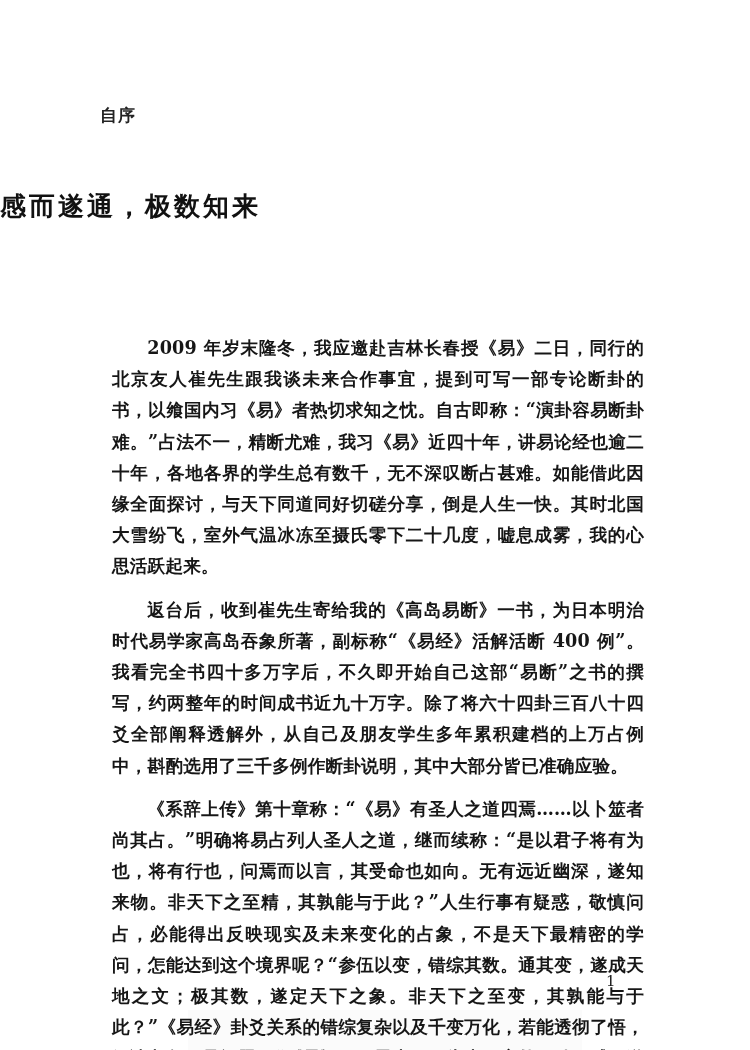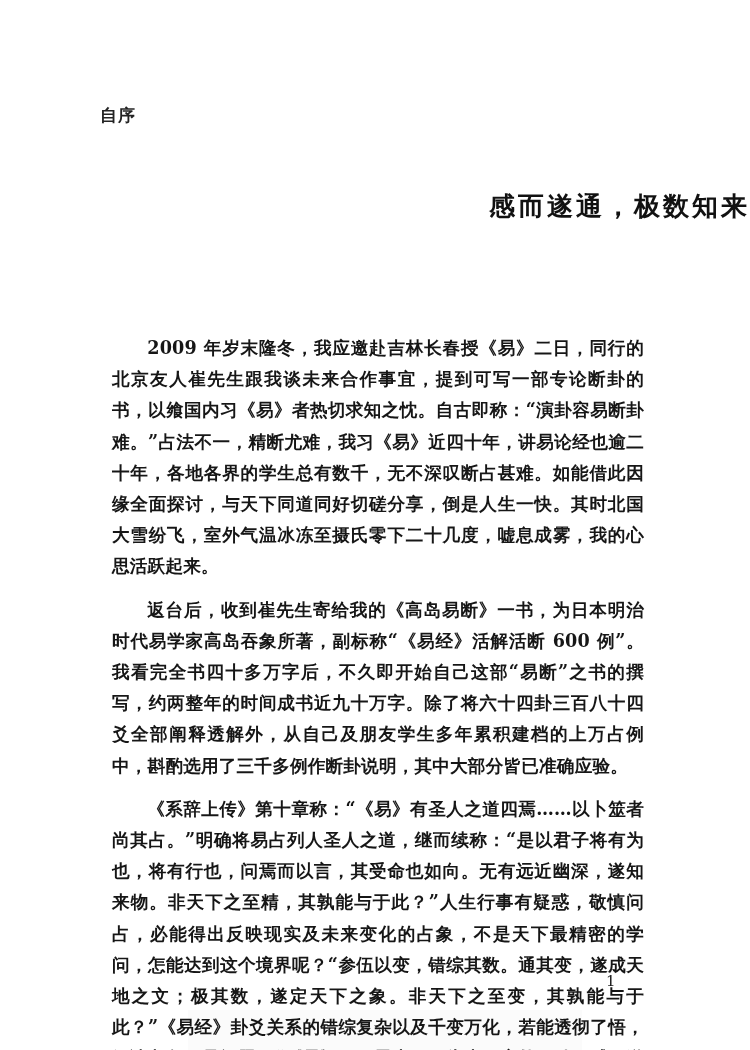--- a/index.html
+++ b/index.html
@@ -47,21 +47,21 @@
     letter-spacing: 1px;
     color: #232323;
   }
 
   
   .article-title {
     position: absolute;
     left: 0;
     top: 172px;
     width: 750px;
-    text-align: right;
+    text-align: left;
     font-family: "DejaVu Serif", "Liberation Serif", serif;
     font-weight: 700;
     font-size: 26px;
     letter-spacing: 3px;
     color: #111111;
   }
 
   
   .body-column {
     position: absolute;
@@ -101,19 +101,19 @@
 <div class="page-sheet">
 
   <div class="scan-bottom-band"></div>
 
   <div class="running-head">自序</div>
 
   <h1 class="article-title">感而遂通，极数知来</h1>
 
   <div class="body-column">
     <p class="body-para">2009 年岁末隆冬，我应邀赴吉林长春授《易》二日，同行的北京友人崔先生跟我谈未来合作事宜，提到可写一部专论断卦的书，以飨国内习《易》者热切求知之忱。自古即称：“演卦容易断卦难。”占法不一，精断尤难，我习《易》近四十年，讲易论经也逾二十年，各地各界的学生总有数千，无不深叹断占甚难。如能借此因缘全面探讨，与天下同道同好切磋分享，倒是人生一快。其时北国大雪纷飞，室外气温冰冻至摄氏零下二十几度，嘘息成雾，我的心思活跃起来。</p>
-    <p class="body-para">返台后，收到崔先生寄给我的《高岛易断》一书，为日本明治时代易学家高岛吞象所著，副标称“《易经》活解活断 600 例”。我看完全书四十多万字后，不久即开始自己这部“易断”之书的撰写，约两整年的时间成书近九十万字。除了将六十四卦三百八十四爻全部阐释透解外，从自己及朋友学生多年累积建档的上万占例中，斟酌选用了三千多例作断卦说明，其中大部分皆已准确应验。</p>
+    <p class="body-para">返台后，收到崔先生寄给我的《高岛易断》一书，为日本明治时代易学家高岛吞象所著，副标称“《易经》活解活断 400 例”。我看完全书四十多万字后，不久即开始自己这部“易断”之书的撰写，约两整年的时间成书近九十万字。除了将六十四卦三百八十四爻全部阐释透解外，从自己及朋友学生多年累积建档的上万占例中，斟酌选用了三千多例作断卦说明，其中大部分皆已准确应验。</p>
     <p class="body-para">《系辞上传》第十章称：“《易》有圣人之道四焉……以卜筮者尚其占。”明确将易占列人圣人之道，继而续称：“是以君子将有为也，将有行也，问焉而以言，其受命也如向。无有远近幽深，遂知来物。非天下之至精，其孰能与于此？”人生行事有疑惑，敬慎问占，必能得出反映现实及未来变化的占象，不是天下最精密的学问，怎能达到这个境界呢？“参伍以变，错综其数。通其变，遂成天地之文；极其数，遂定天下之象。非天下之至变，其孰能与于此？”《易经》卦爻关系的错综复杂以及千变万化，若能透彻了悟，解读占象不是问题。“《易》，无思也，无为也。寂然不动，感而遂通天下之故。非天下之至神，其孰能与于此？”易占如此神妙，与万事万物间的和谐感通有关，占者需涤除杂念凝神静虑，方易获致最切合的卦象。至精、至变、至神，《系</p>
   </div>
 
   <div class="folio">1</div>
 
 </div>
 
 </body></html>

